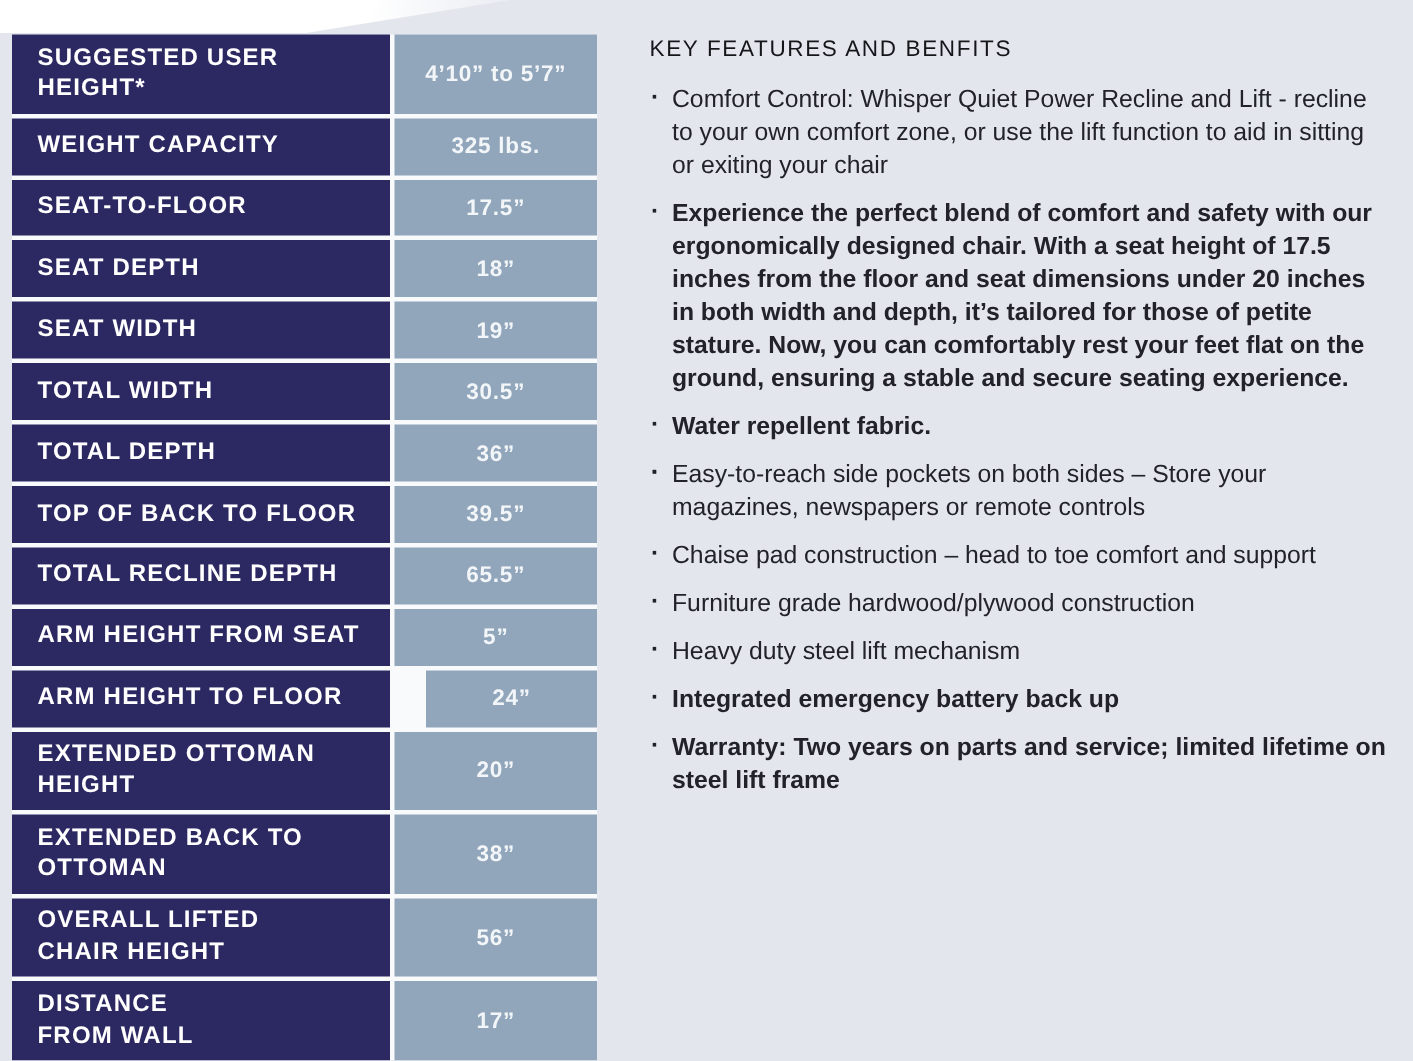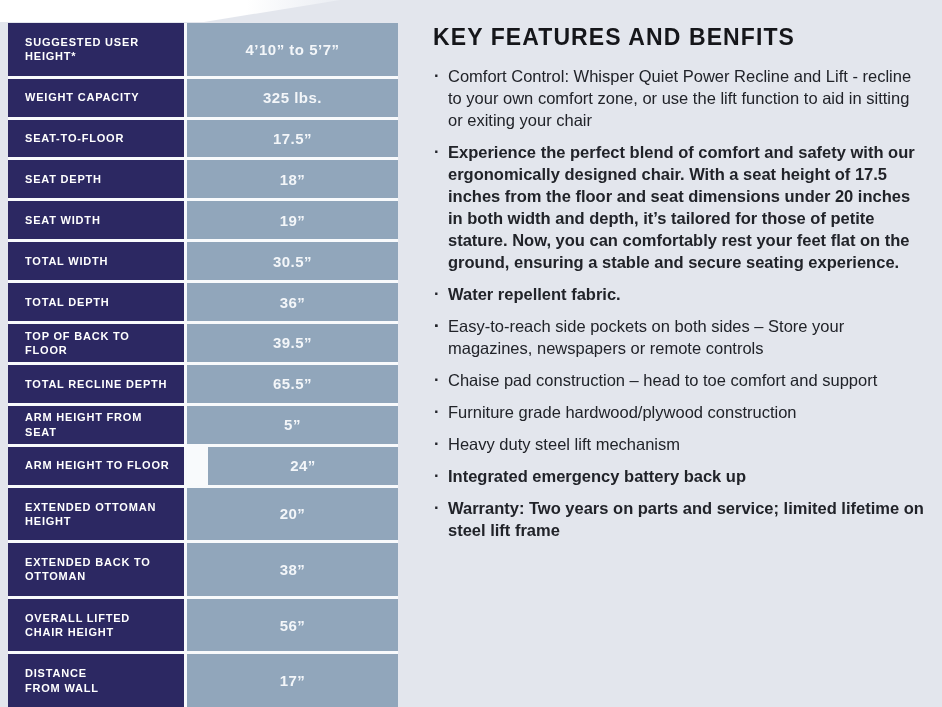--- a/index.html
+++ b/index.html
@@ -25,35 +25,35 @@
     clip-path:polygon(0 0,100% 0,60% 100%,0 100%);
   }
   .spec-table{
     position:absolute;left:8px;top:23px;width:390px;height:684px;
     display:flex;flex-direction:column;gap:3px;
     background:var(--gap);
   }
   .row{display:flex;gap:3px;min-height:0;}
   .cell{display:flex;align-items:center;color:var(--table-text);}
   .cell.label{
-    width:176px;flex:none;background:var(--navy);
+    width:252px;flex:none;background:var(--navy);
     padding:2px 10px 2px 17px;
-    font-size:11px;font-weight:700;letter-spacing:.8px;
+    font-size:16px;font-weight:700;letter-spacing:.8px;
     line-height:1.3;white-space:pre-line;
   }
   .cell.value{
     flex:1;background:var(--blue);justify-content:center;
     font-size:15px;font-weight:600;letter-spacing:.5px;color:#f3f6f9;
   }
   .features{
     position:absolute;left:433px;top:24px;width:494px;
     color:var(--body-text);
   }
   .features h1{
-    font-size:23px;font-weight:700;letter-spacing:1.1px;
+    font-size:15px;font-weight:400;letter-spacing:1.1px;
     color:var(--title-text);margin-bottom:14px;
   }
   .features ul{list-style:none;}
   .features li{
     position:relative;padding-left:15px;margin-bottom:10px;
     font-size:16.5px;line-height:22px;
   }
   .features li .dot{
     position:absolute;left:1px;top:-1px;font-weight:700;
   }

